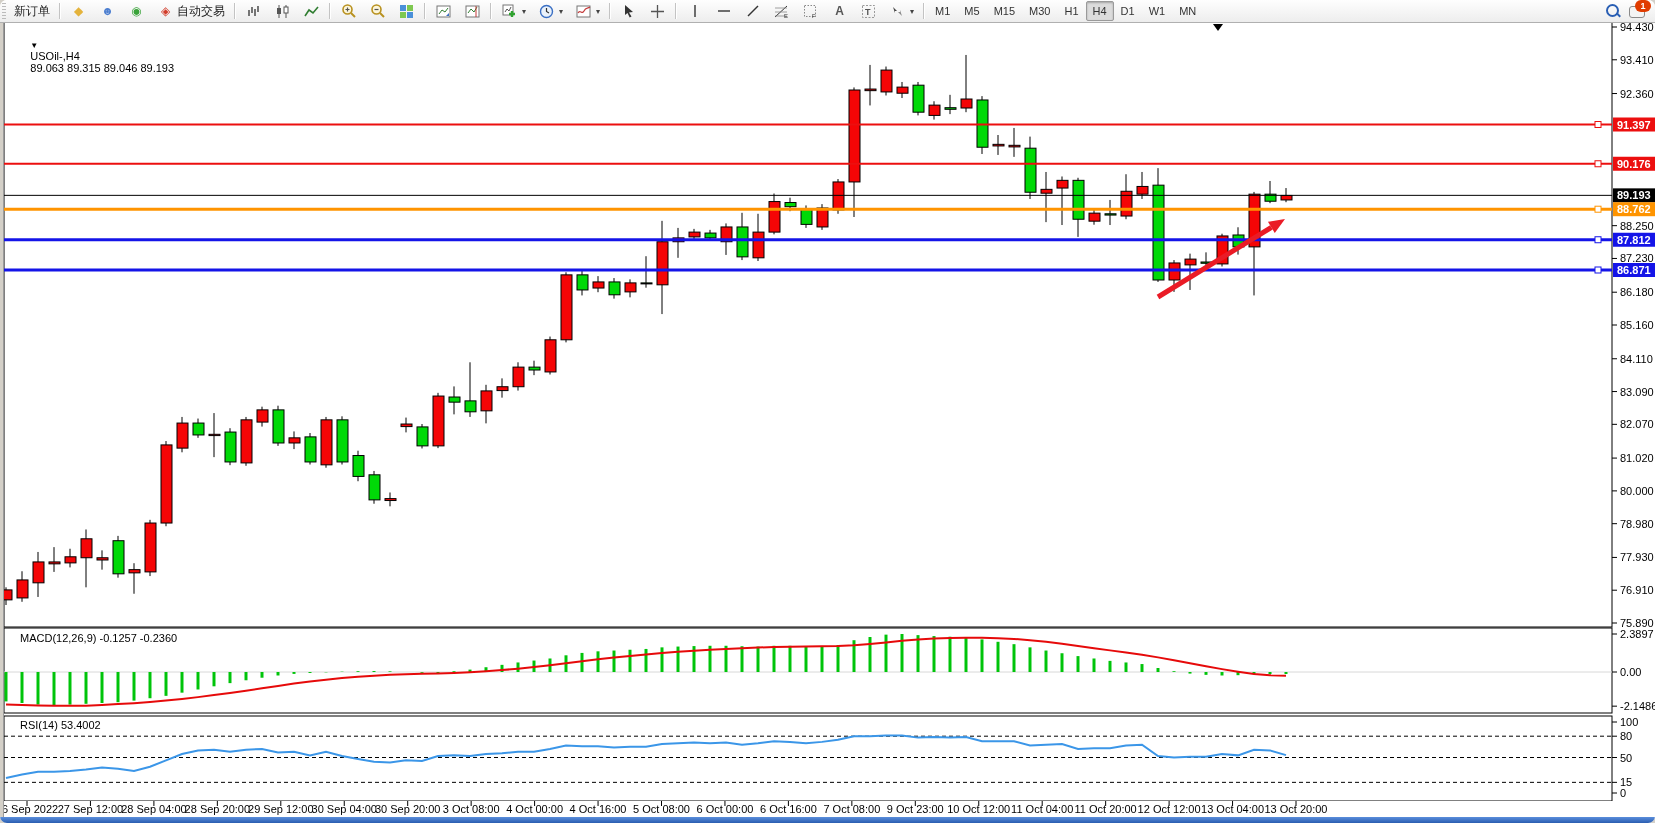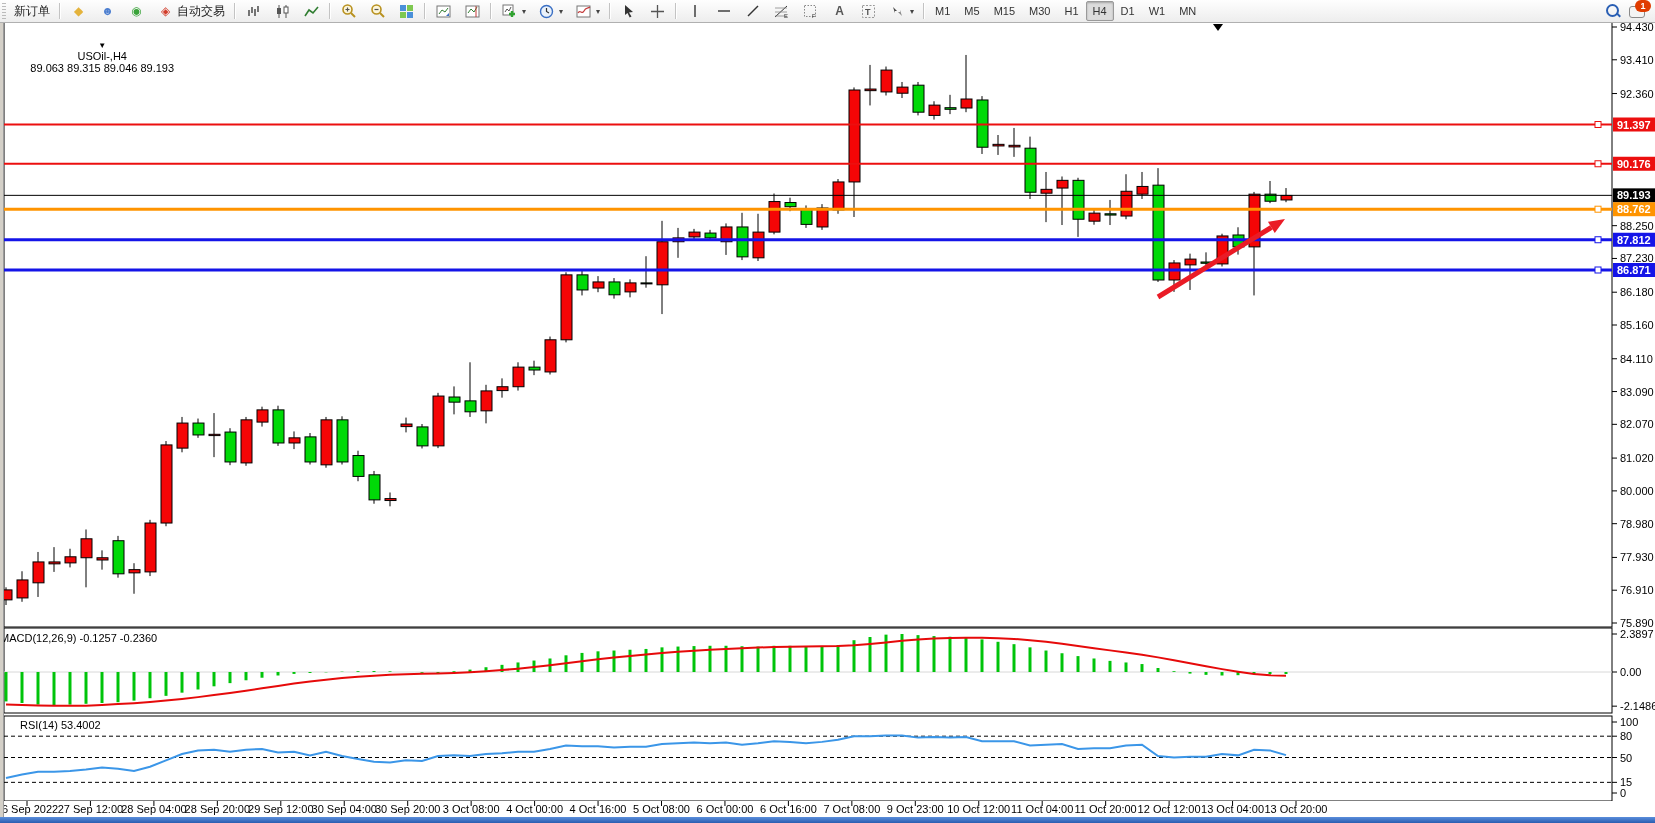--- a/index.html
+++ b/index.html
@@ -1,17 +1,17 @@
 <!DOCTYPE html>
 <html><head>
 <meta charset="utf-8">
 <style>
   html,body{margin:0;padding:0;background:#d4d0c8;}
   #app{position:relative;width:1655px;height:823px;background:#fff;overflow:hidden;
-       font-family:"Liberation Sans",sans-serif;}
+       font-family:"Liberation Sans",sans-serif;border-radius:7px;}
   
   #toolbar{position:absolute;left:0;top:0;width:1655px;height:22px;
     background:linear-gradient(#fefefe,#ededed);border-bottom:1px solid #b0b0b0;
     display:flex;align-items:center;font-size:12px;color:#222;z-index:5;}
   .tb-group{display:flex;align-items:center;height:22px;}
   .tb-sep{width:1px;height:16px;background:#c3c3c3;border-right:1px solid #fff;margin:0 3px;}
   .tb-drag{width:4px;height:16px;margin:0 2px;
     background:repeating-linear-gradient(#bbb 0 1px,transparent 1px 3px);}
   .tb-btn{display:flex;align-items:center;gap:3px;padding:1px 5px;height:18px;
     border:1px solid transparent;border-radius:2px;cursor:default;white-space:nowrap;}
@@ -25,21 +25,21 @@
   #tb-right{margin-left:auto;display:flex;align-items:center;margin-right:6px;gap:8px;}
   #search-ico{position:relative;width:16px;height:16px;}
   #search-ico .lens{position:absolute;left:1px;top:1px;width:9px;height:9px;border:2px solid #2a5fb4;border-radius:50%;}
   #search-ico .handle{position:absolute;left:11px;top:11px;width:5px;height:2px;background:#2a5fb4;transform:rotate(45deg);}
   #chat-ico{position:relative;width:20px;height:16px;}
   #chat-ico .bubble{position:absolute;left:0;top:3px;width:14px;height:10px;border:1px solid #8a8a8a;border-radius:3px;background:#f4f4f4;}
   #badge{position:absolute;right:-2px;top:-3px;min-width:12px;height:12px;border-radius:7px;
     background:#e03c00;color:#fff;font-size:9px;font-weight:bold;display:flex;align-items:center;justify-content:center;padding:0 2px;}
   
   #plot{position:absolute;left:0;top:0;z-index:1;}
-  #hud{position:absolute;left:0;top:0;width:1597px;height:823px;z-index:2;pointer-events:none;text-align:center;}
+  #hud{position:absolute;left:0;top:0;width:1597px;height:823px;z-index:2;pointer-events:none;}
   .panel-label{position:absolute;font-size:11px;color:#000;white-space:pre;}
   #left-edge{position:absolute;left:0;top:22px;width:3px;height:795px;background:#d4d0c8;border-right:1px solid #9a9a9a;z-index:3;}
   #taskbar{position:absolute;left:0;top:817px;width:1655px;height:6px;
     background:linear-gradient(#5a8edc,#2a5db0);z-index:4;}
   svg text{font-family:"Liberation Sans",sans-serif;}
 </style>
 </head>
 <body>
 
 <div id="app">
@@ -642,19 +642,19 @@
       <line x1="1158" y1="297" x2="1271.3661002813965" y2="227.3735762051266" stroke="#ea1b26" stroke-width="5"></line>
       <polygon points="1285,219 1274.767865614729,232.9123479658093 1267.9643349480639,221.8348044444439" fill="#ea1b26"></polygon>
     </svg>
 
   <div id="hud">
     <div class="panel-label" style="left:12px;top:26px;">
       <span style="font-size:8px">▼</span>
       <span style="font-weight:normal">USOil-,H4</span>
       <span>89.063 89.315 89.046 89.193</span>
     </div>
-    <div class="panel-label" style="left:0;top:632px;">MACD(12,26,9) -0.1257 -0.2360</div>
+    <div class="panel-label" style="left:20px;top:632px;">MACD(12,26,9) -0.1257 -0.2360</div>
     <div class="panel-label" style="left:8px;top:719px;margin-left:12px;">RSI(14) 53.4002</div>
   </div>
 
   <div id="left-edge"></div>
   <div id="taskbar"></div>
 </div>
 
 </body></html>

